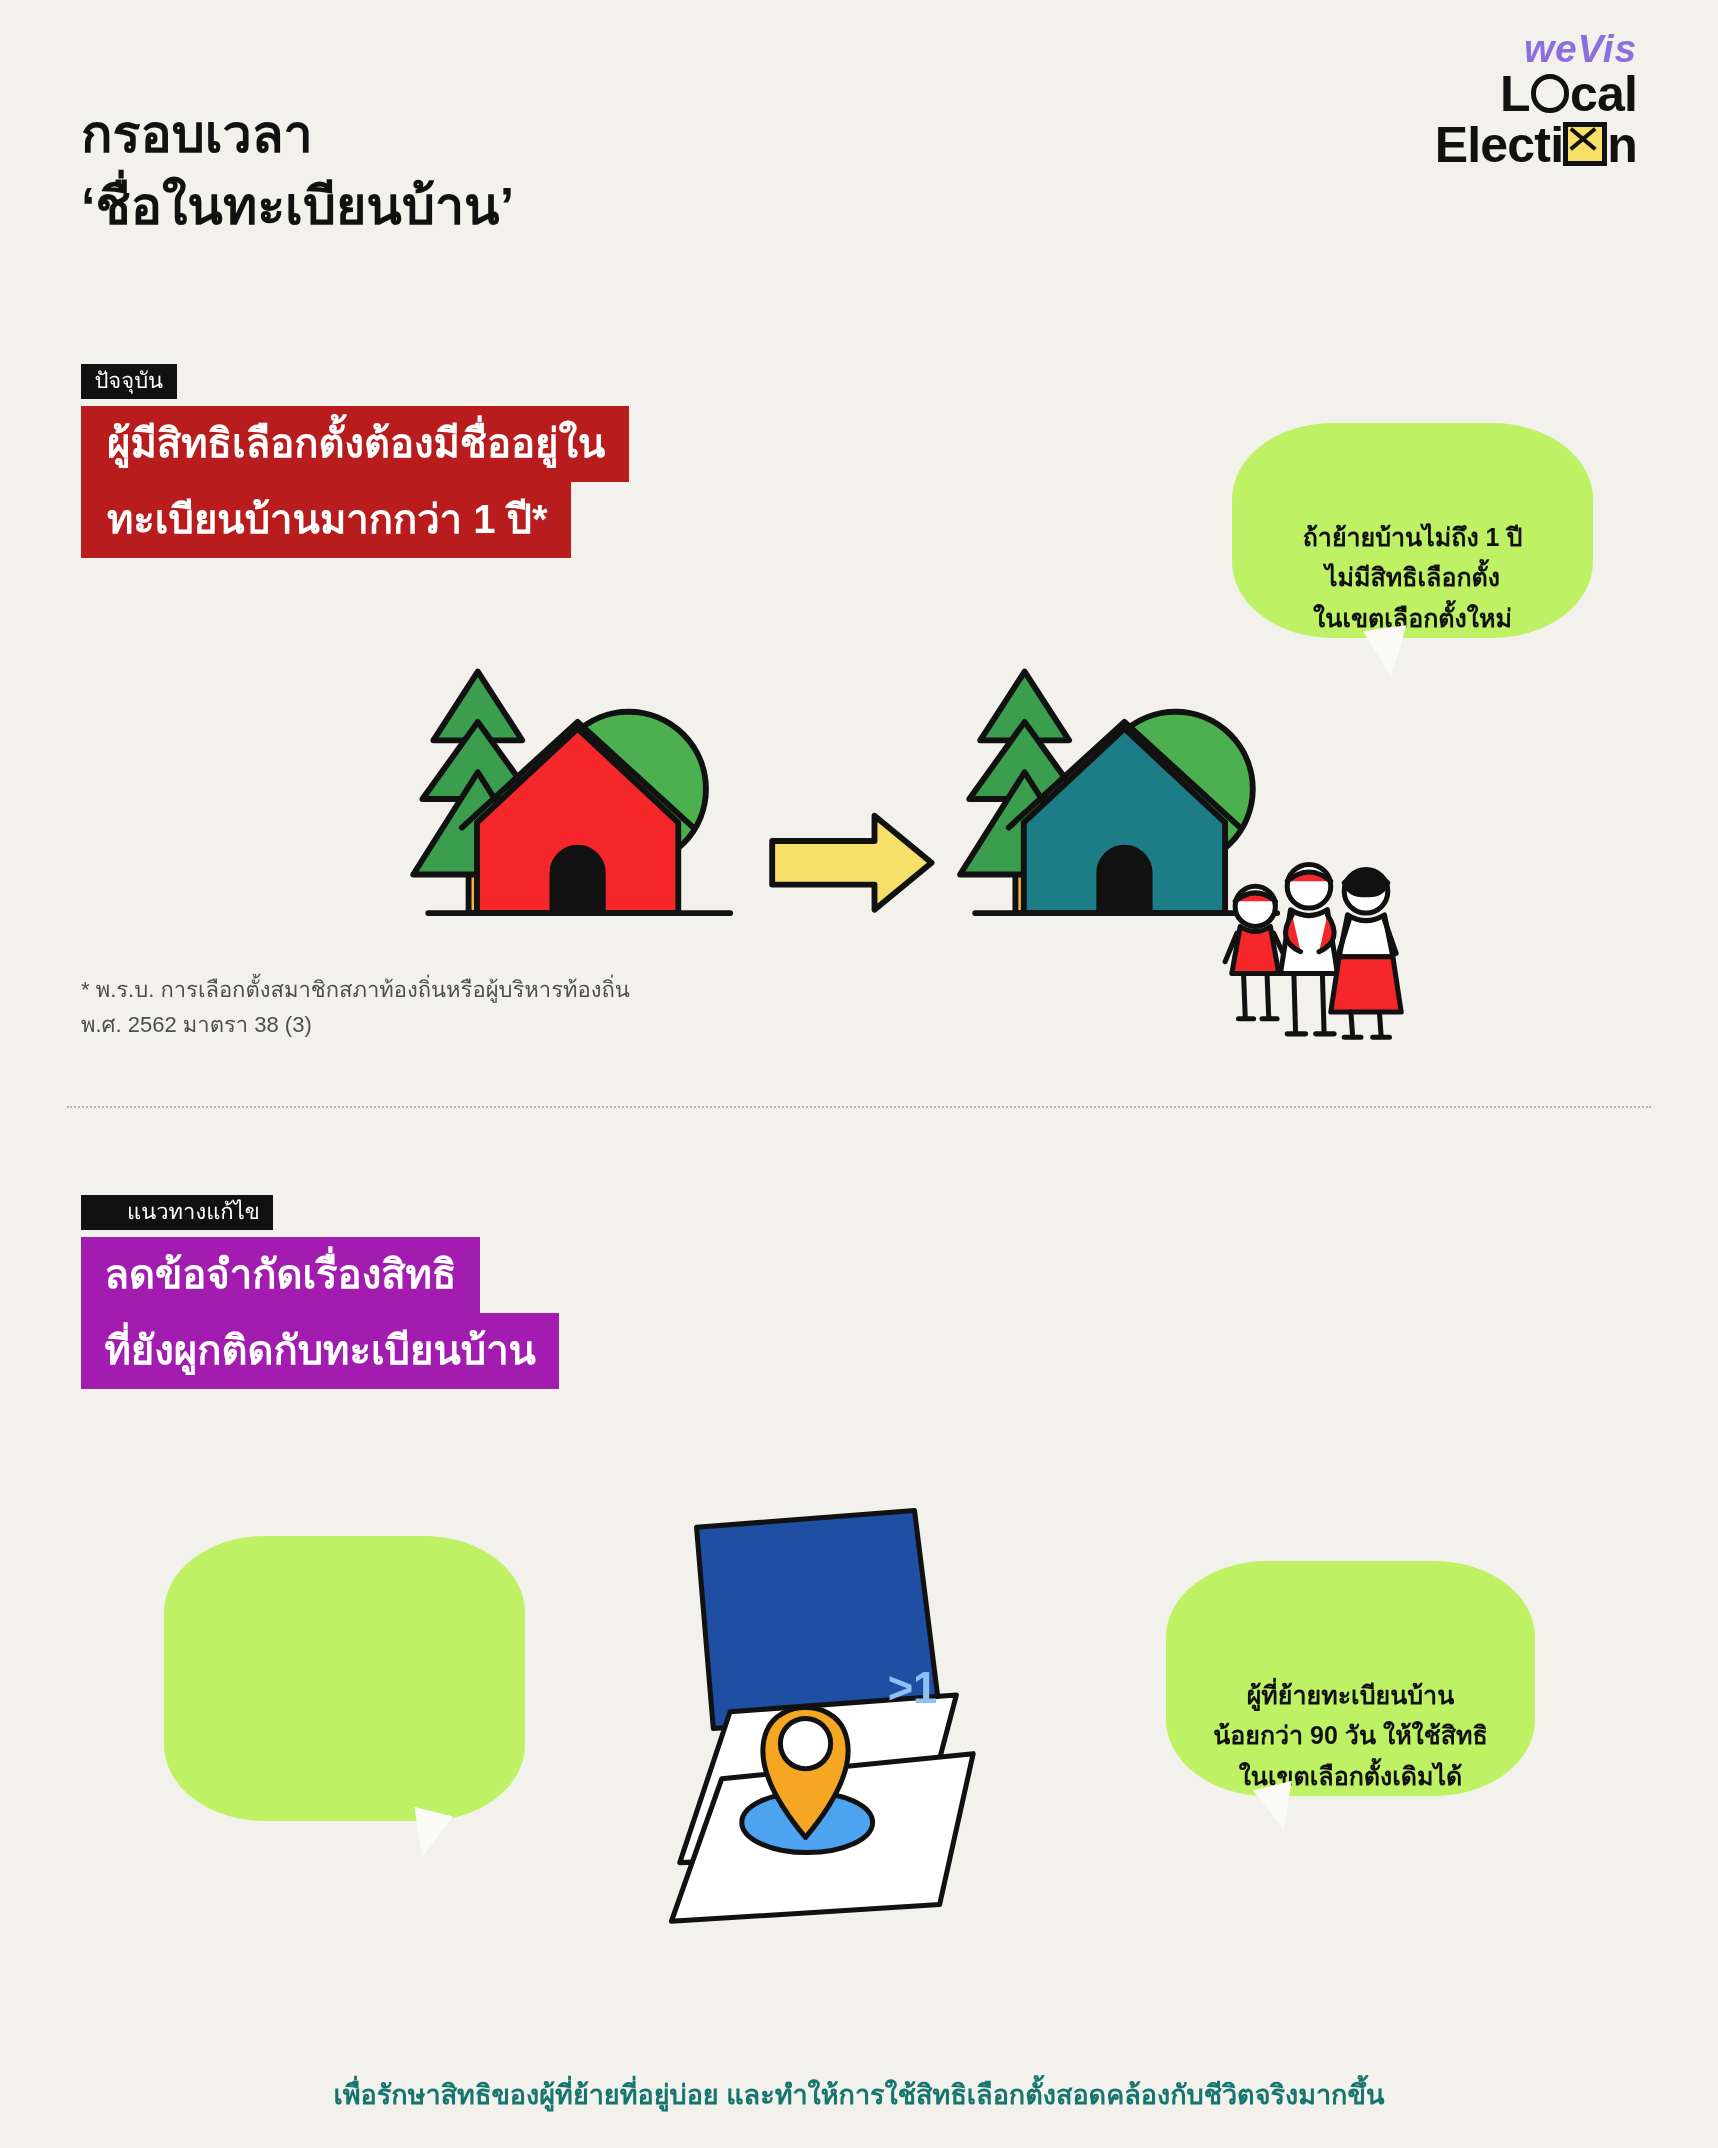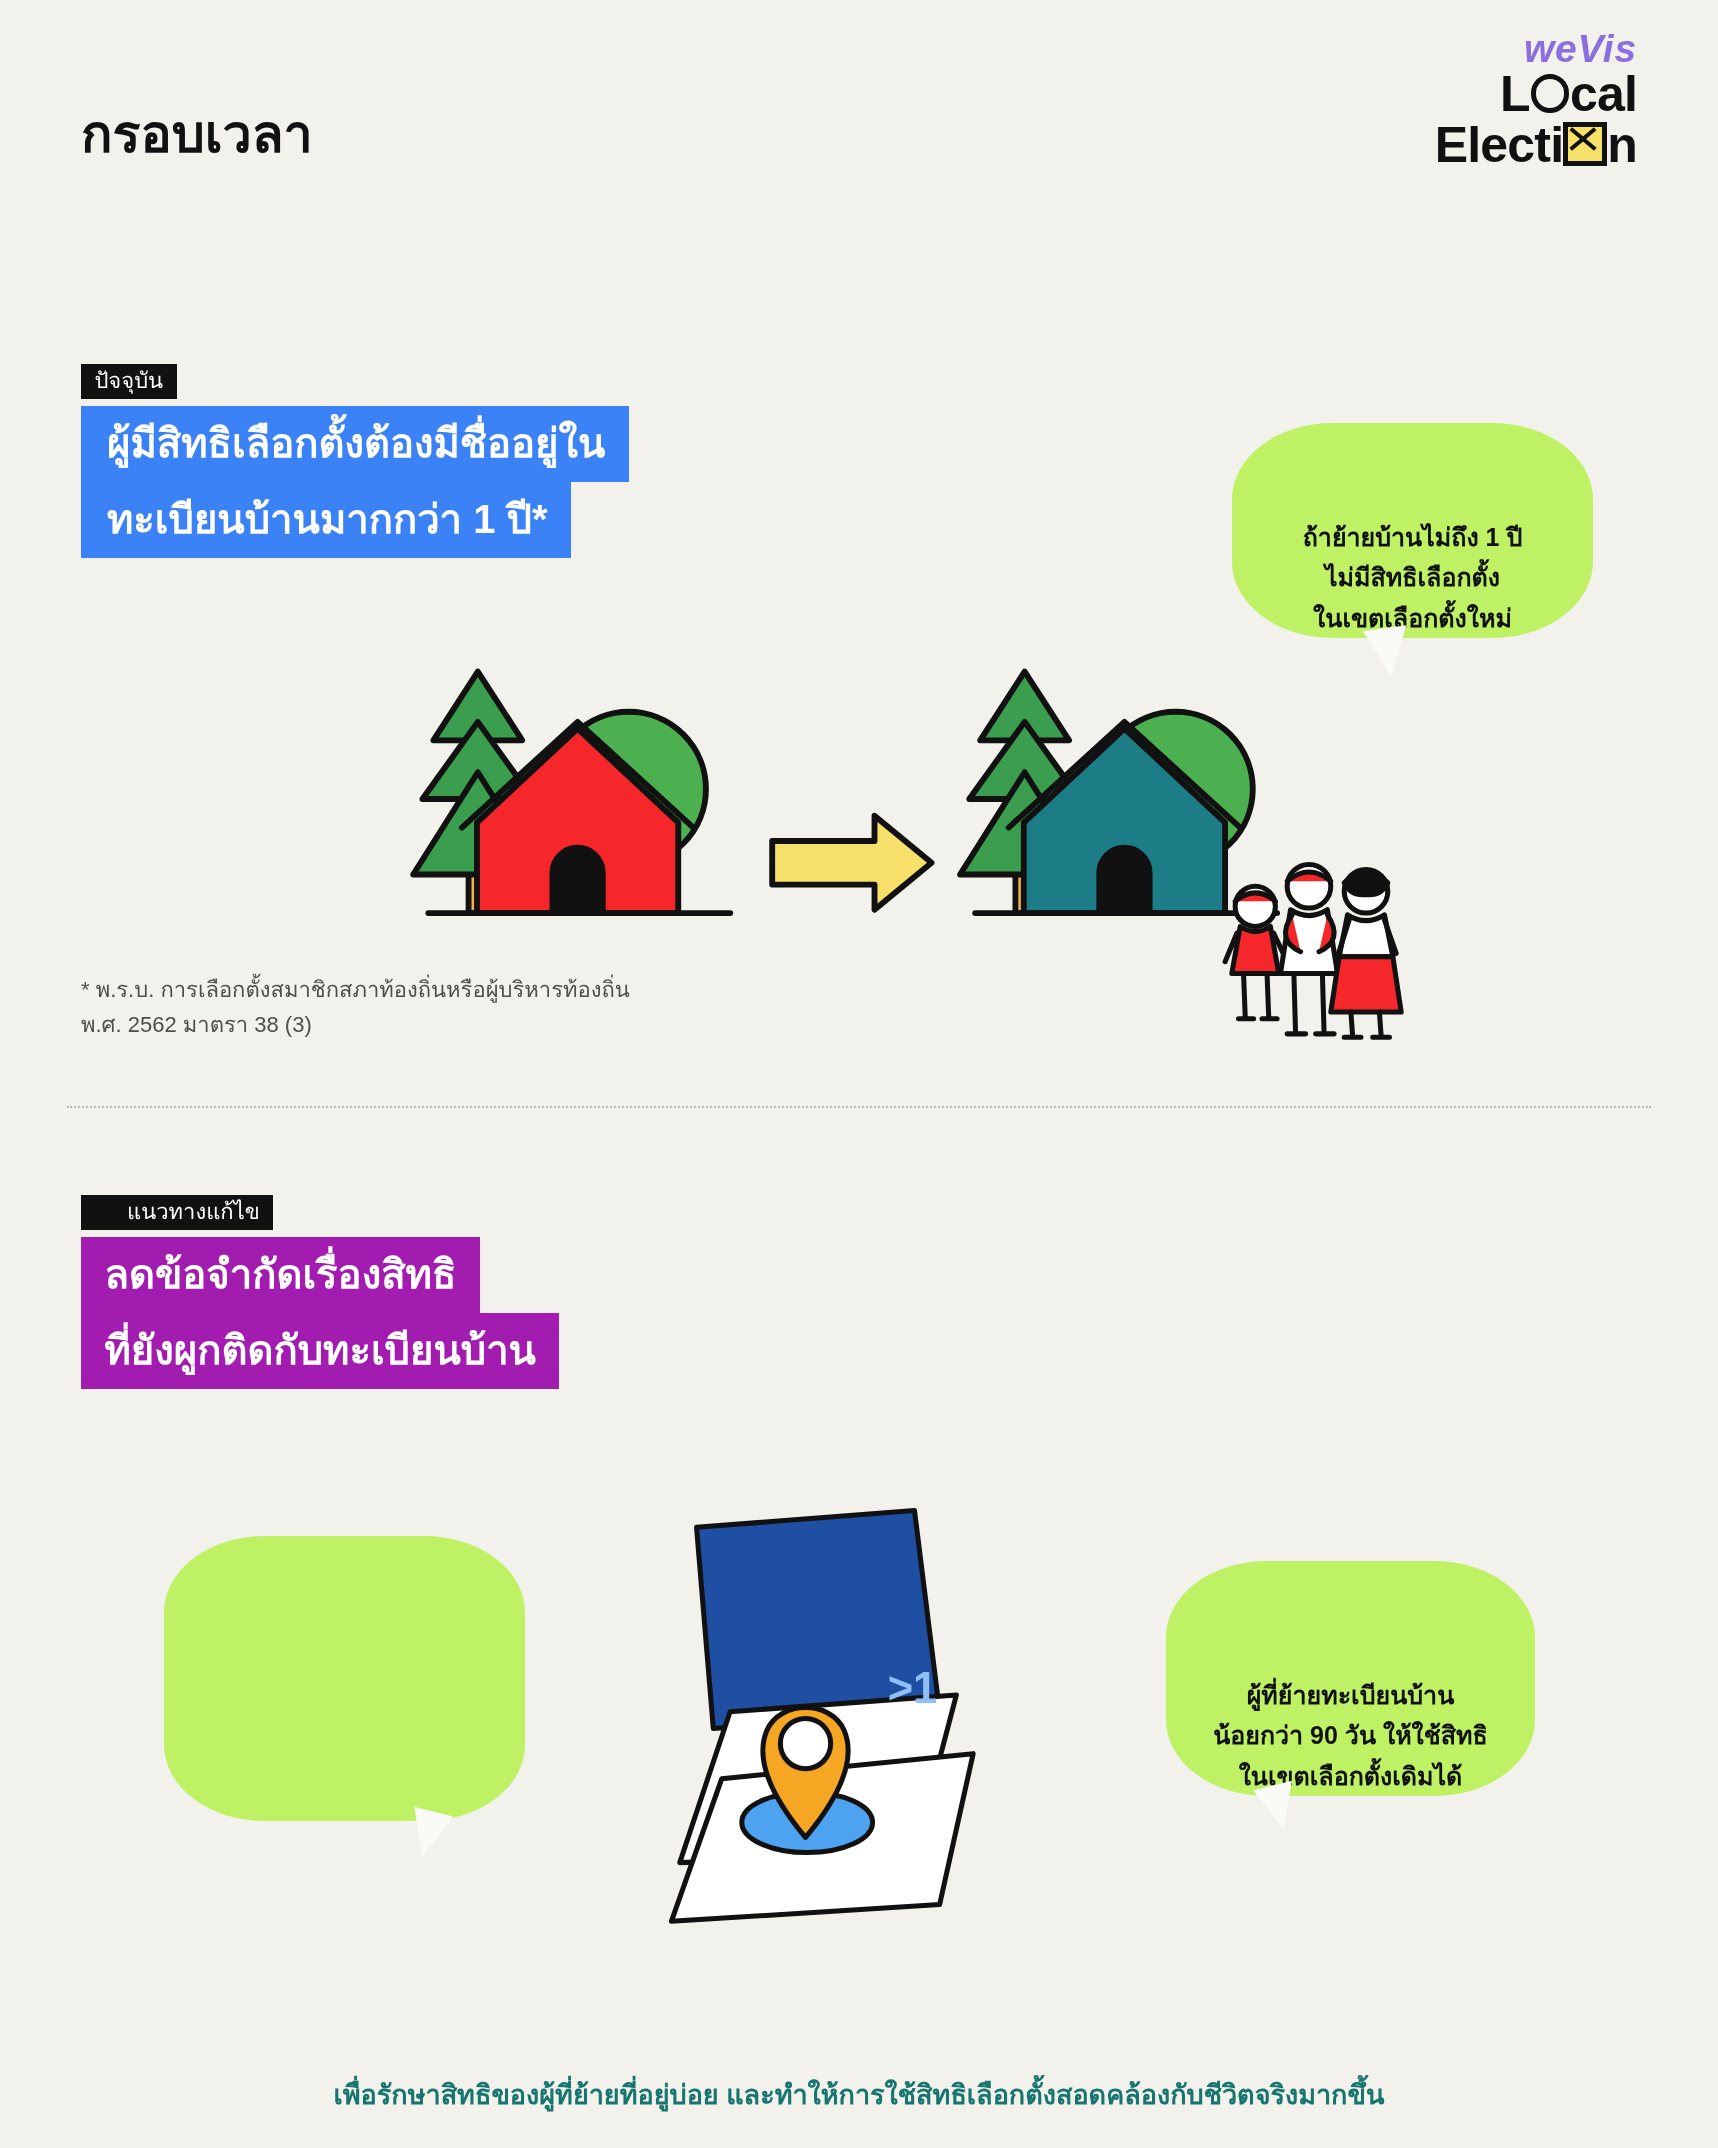--- a/index.html
+++ b/index.html
@@ -107,21 +107,21 @@
     font-size: 40px;
     font-weight: bold;
     line-height: 1.1;
     color: #fff;
   }
   .headline span.ln {
     display: table;
     padding: 15px 23.5px 17px 23.5px;
   }
   #headline-current { top: 406px; left: 81px; }
-  #headline-current span.ln { background: #3b82f6; padding-left: 26px; }
+  #headline-current span.ln { background: #b91c1c; padding-left: 26px; }
   #headline-solution { top: 1237px; left: 81px; }
   #headline-solution span.ln { background: #a21caf; }
 
   
   .footnote {
     position: absolute;
     top: 972px;
     left: 81px;
     font-size: 22px;
     line-height: 1.6;
@@ -217,20 +217,21 @@
   <div class="logo-local">
     <span>L</span><span class="ring"></span><span>cal</span>
   </div>
   <div class="logo-elect">
     <span>Electi</span><span class="logo-box"></span><span>n</span>
   </div>
 </div>
 
 <div class="page-title">
   <div>กรอบเวลา</div>
+  <div>‘ชื่อในทะเบียนบ้าน’</div>
 </div>
 
 <div class="tag" id="tag-current">ปัจจุบัน</div>
 
 <div class="headline" id="headline-current">
   <span class="ln">ผู้มีสิทธิเลือกตั้งต้องมีชื่ออยู่ใน</span>
   <span class="ln">ทะเบียนบ้านมากกว่า 1 ปี*</span>
 </div>
 
 <div class="bubble" id="bubble-top">

